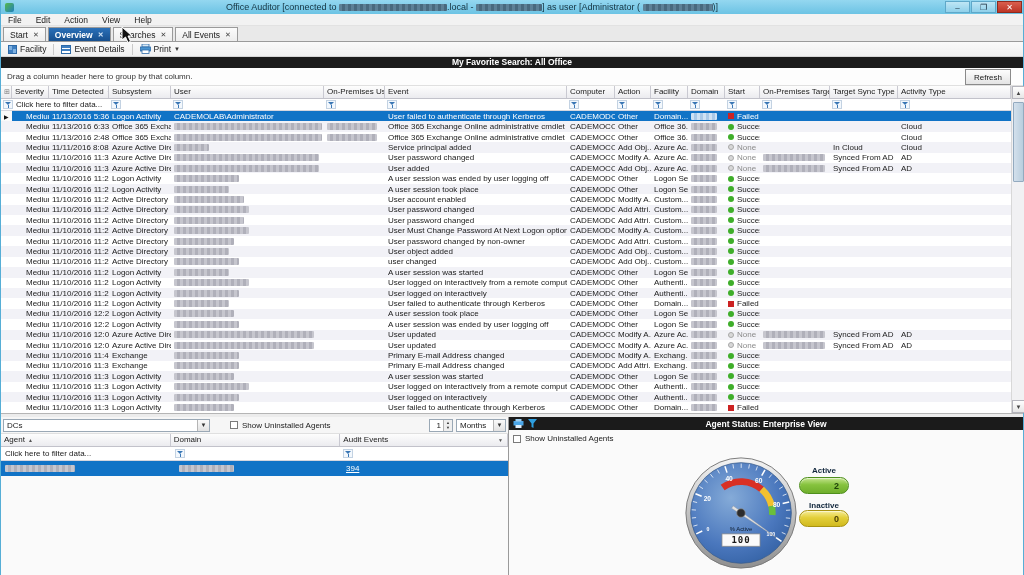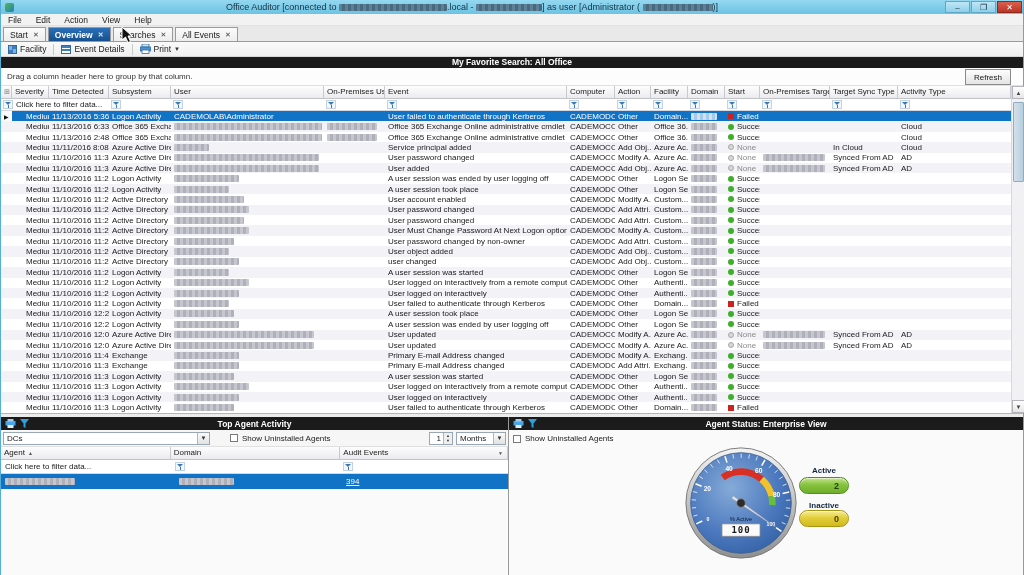--- a/index.html
+++ b/index.html
@@ -79,21 +79,21 @@
   .chk { width:8px; height:8px; border:1px solid #7a7a7a; background:#fff; margin-right:4px; flex:0 0 auto; }
   .numbox { width:24px; height:13px; border:1px solid #9aa8b5; background:#fff; display:flex; }
   .numbox .nval { flex:1; text-align:right; padding-right:2px; line-height:12px; }
   .spin { width:9px; display:flex; flex-direction:column; border-left:1px solid #b5b5b5; }
   .spin span { flex:1; font-size:4px; line-height:5.5px; text-align:center; background:#efefef; color:#333; }
   .lcolhead { height:13px; display:flex; background:linear-gradient(#fdfdfd,#ebebef); border-bottom:1px solid #c2c2ca; font-size:8px; position:relative; }
   .lfilter { height:14px; display:flex; align-items:center; background:#fff; border-bottom:1px solid #d6d6de; font-size:8px; }
   .lrow { height:15px; background:#1173c6; display:flex; align-items:center; position:relative; }
   .lrow .link { position:absolute; left:345px; color:#fff; font-size:8px; text-decoration:underline; }
   
-  .gaugewrap { position:absolute; left:175px; top:29px; width:114px; height:114px;text-decoration:underline; }
+  .gaugewrap { position:absolute; left:175px; top:39px; width:114px; height:114px;text-decoration:underline; }
   .pill { position:absolute; width:50px; height:17px; border-radius:9px; font-size:9px; font-weight:bold; text-align:right; padding-right:9px; line-height:16px; }
   .pill.green { left:290px; top:60px; background:linear-gradient(#c4e48d,#86c33e 45%,#6fae2c); border:1px solid #4e8f1d; color:#20430a; box-shadow:inset 0 1px 1px rgba(255,255,255,.6); }
   .pill.yellow { left:290px; top:93px; background:linear-gradient(#f6ec93,#e3cf3a 45%,#d1ba1f); border:1px solid #a99310; color:#4a3f06; box-shadow:inset 0 1px 1px rgba(255,255,255,.6); }
   .plabel { position:absolute; font-size:8px; font-weight:bold; color:#10263c; width:50px; text-align:center; left:290px; }
   .checkline { display:flex; align-items:center; font-size:8px; padding:4px 0 0 4px; }
   .cursor { position:absolute; left:120px; top:26px; z-index:50; pointer-events:none; }
 </style>
 </head>
 <body>
 
@@ -943,33 +943,20 @@
 
   <div class="vsb">
     <div class="sbtn" style="top:0">▲</div>
     <div class="vthumb"></div>
     <div class="sbtn" style="bottom:0">▼</div>
   </div>
 
   <div class="bottom">
 
     <div class="panel left">
-      <div class="pheader">
-        <div class="picons">
-          <svg width="11" height="9">
-              <rect x="0.5" y="2" width="10" height="4.5" fill="#4aa6e8"></rect>
-              <rect x="2.5" y="0" width="6" height="2.5" fill="#9fd0f2"></rect>
-              <rect x="2.5" y="6" width="6" height="3" fill="#dfeefa"></rect>
-            </svg>
-          <svg width="9" height="9">
-              <path d="M0,0 L9,0 L5.5,4.5 L5.5,9 L3.5,8 L3.5,4.5 Z" fill="#2e9fe0"></path>
-            </svg>
-        </div>
-        <span class="ptitle">Top Agent Activity</span>
-      </div>
       <div class="pcontrols">
         <div class="combo" style="width:207px;margin-left:2px">
             <span>DCs</span>
             <span class="arr">▼</span>
           </div>
         <span class="chk" style="margin-left:20px"></span>
         <span>Show Uninstalled Agents</span>
         <div style="position:absolute;right:55px;display:flex" class="numbox">
             <span class="nval">1</span>
             <span class="spin">

